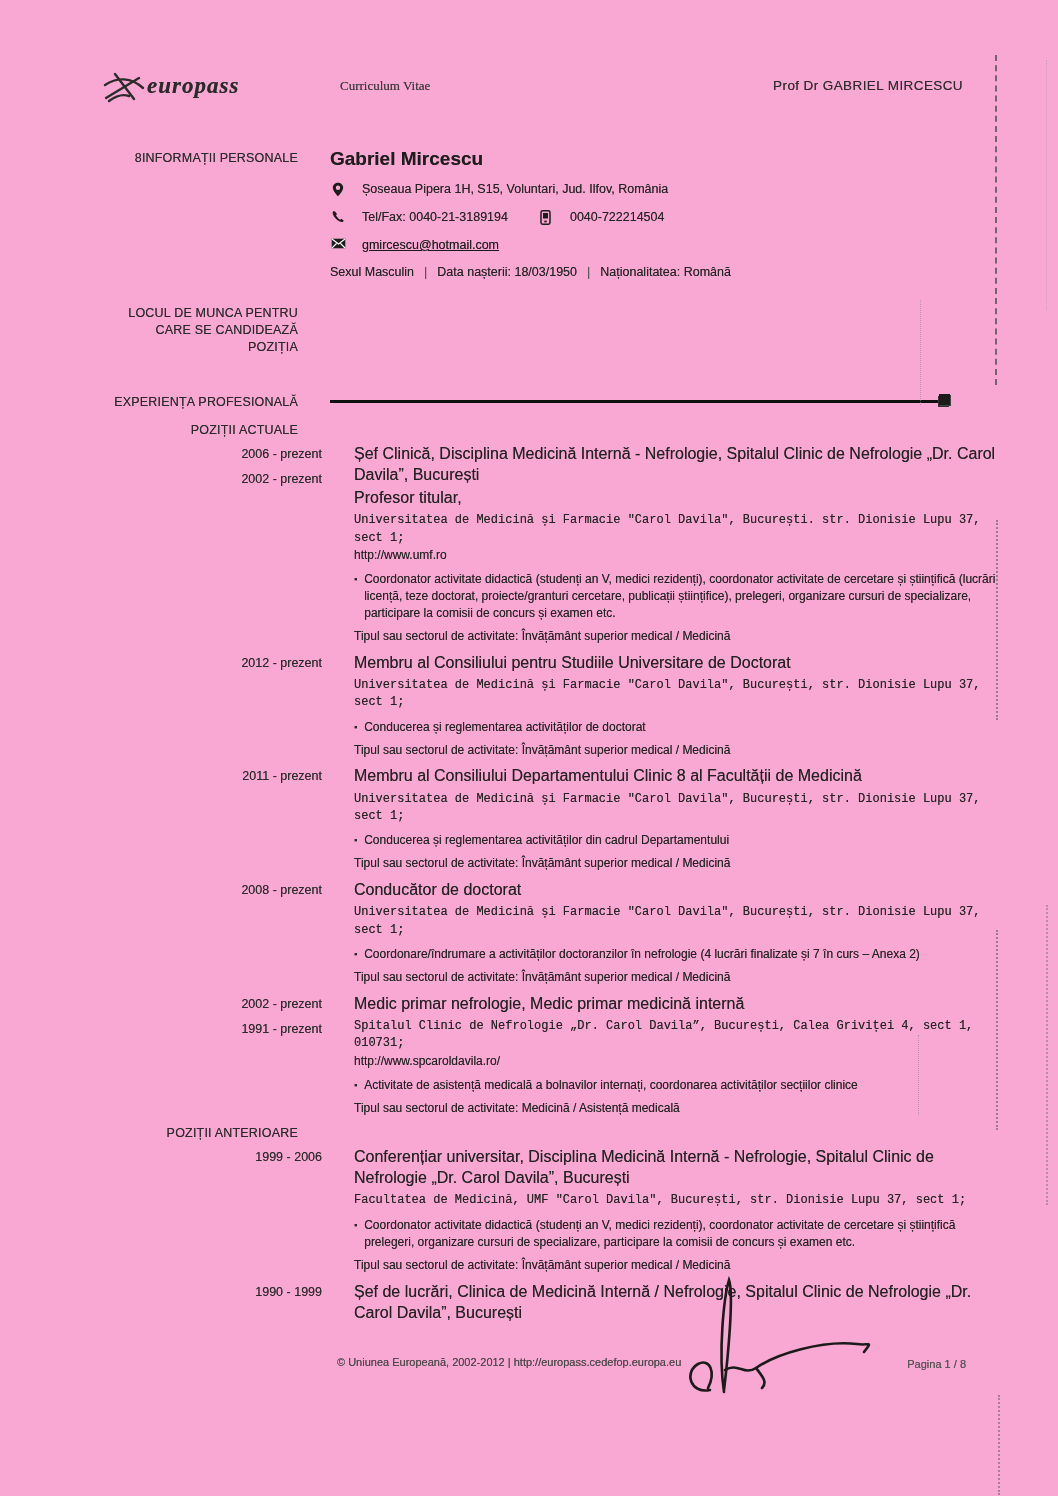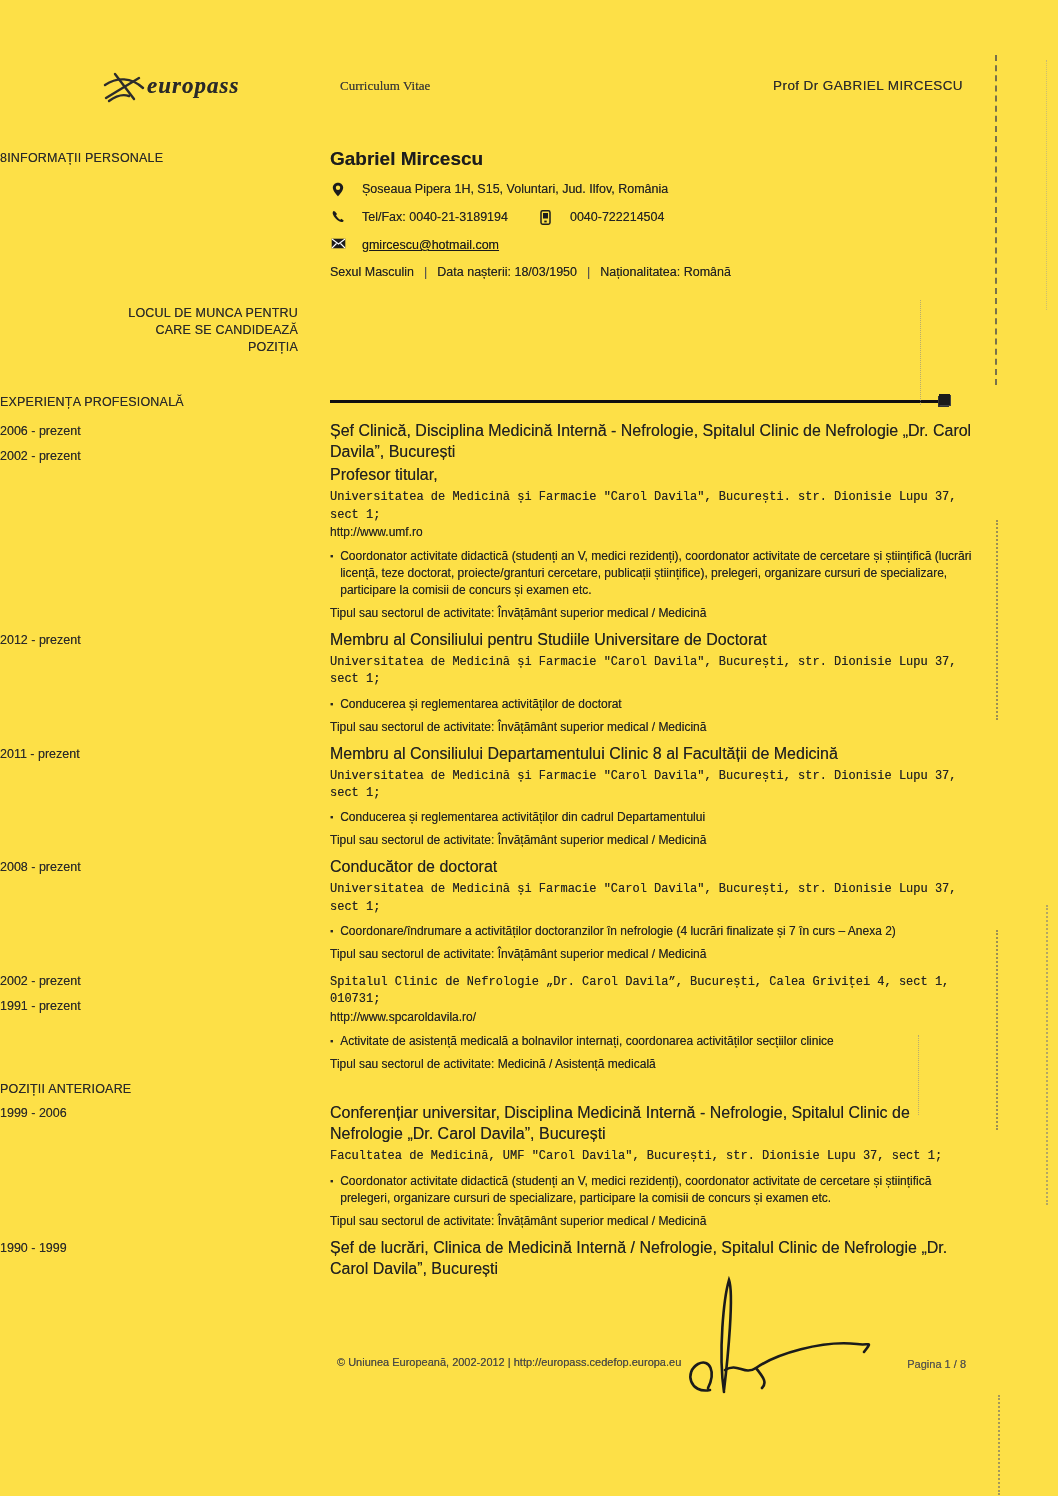--- a/index.html
+++ b/index.html
@@ -1,37 +1,37 @@
 <!DOCTYPE html>
 <html><head>
 <meta charset="utf-8">
 <style>
   html,body{margin:0;padding:0;background:#e8e8e8;}
   .page{
     position:relative; width:1058px; height:1496px; margin:0 auto;
-    background:#fde047; overflow:hidden;
+    background:#f9a8d4; overflow:hidden;
     font-family:"Liberation Sans", sans-serif;
     color:#202020;
     -webkit-font-smoothing:antialiased;
   }
   .page *{box-sizing:border-box;}
   
   .smudge{text-shadow:0 0 .45px rgba(20,20,20,.55);}
 
   
   .header{position:absolute; left:0; top:68px; width:100%; height:40px;}
   .logo{position:absolute; left:103px; top:0; display:flex; align-items:center; gap:2px;}
   .logo-text{font-family:"Liberation Serif", serif; font-style:italic; font-weight:600;
     font-size:23px; color:#2a2a2a; letter-spacing:1px;}
   .doc-type{position:absolute; left:340px; top:10px; font-size:13px; color:#3a3a3a;font-family:Liberation Serif, serif;}
   .header-owner{position:absolute; right:95px; top:10px; font-size:13.5px; color:#2c2c2c; letter-spacing:.4px;}
 
   
   .row{display:grid; grid-template-columns:298px 1fr; column-gap:32px; align-items:start;}
-  .cell-l{padding-top:2px;}
+  .cell-l{text-align:right; padding-top:2px;}
   .cell-r{max-width:648px;}
   .sec-label{font-size:12.5px; color:#2a2a2a; letter-spacing:.2px; line-height:1.35;}
   .date{font-size:12.5px; color:#2a2a2a; line-height:1.5;}
 
   
   .personal{position:absolute; left:0; top:148px; width:980px;}
   .person-name{font-size:19px; font-weight:700; color:#1d1d1d; margin-bottom:12px;}
   .contact-line{display:flex; align-items:flex-start; gap:16px; font-size:12.5px; margin-bottom:13px; color:#242424;}
   .contact-line .ic{width:16px; display:inline-flex; justify-content:center; color:#1c1c1c; flex:0 0 16px;}
   .email-link{color:#1a1a1a; text-decoration:underline;}
@@ -41,21 +41,21 @@
   
   .job-block{position:absolute; left:0; top:303px; width:298px;padding-left:40px;}
 
   
   .exp-head{position:absolute; left:0; top:392px; width:100%;}
   .exp-rule{position:relative; margin-top:8px; height:3px; background:#101010; width:608px;}
   .rule-blob{position:absolute; right:-12px; top:-6px; width:11px; height:11px; background:#1b1b1b;
     box-shadow:1px 1px 0 #444, -1px 2px 0 #333;}
   .exp-flow{position:absolute; left:0; top:420px; width:1000px;}
   .group-label-row{margin-bottom:4px;}
-  .entry{margin-bottom:7px;}
+  .entry{margin-bottom:7px;margin-left:24px;}
   .title{font-size:16px; color:#222; line-height:1.32; margin-bottom:2px;}
   .org{font-size:12px; color:#242424; line-height:1.45; margin-top:4px;font-family:Liberation Mono, monospace;}
   .url-line{font-size:12px; color:#242424; line-height:1.4;}
   .bullet-line{display:flex; gap:7px; font-size:12px; color:#242424; line-height:1.42; margin-top:7px;}
   .bullet-line .bl{flex:0 0 auto; font-size:9px; line-height:17px;}
   .type{font-size:12px; color:#242424; margin-top:6px; line-height:1.4;}
   .dates-stack div{margin-bottom:6px;}
 
   
   .footer{position:absolute; left:0; top:1356px; width:100%; font-size:11px; color:#4a4a4a;}
@@ -160,20 +160,24 @@
       <div class="cell-r">
         <div class="exp-rule">
           <span class="rule-blob"></span>
         </div>
       </div>
     </div>
   </div>
 
   <div class="exp-flow">
 
+    <div class="row group-label-row">
+      <div class="cell-l sec-label">POZIȚII ACTUALE</div>
+      <div class="cell-r"></div>
+    </div>
 
     <div class="row entry">
       <div class="cell-l date dates-stack">
         <div>2006 - prezent</div>
         <div>2002 - prezent</div>
       </div>
       <div class="cell-r">
         <div class="title">Șef Clinică, Disciplina Medicină Internă - Nefrologie, Spitalul Clinic de Nefrologie „Dr. Carol Davila”, București</div>
         <div class="title">Profesor titular,</div>
         <div class="org">Universitatea de Medicină și Farmacie "Carol Davila", București. str. Dionisie Lupu 37, sect 1;</div>
@@ -225,20 +229,21 @@
         <div class="type">Tipul sau sectorul de activitate: Învățământ superior medical / Medicină</div>
       </div>
     </div>
 
     <div class="row entry">
       <div class="cell-l date dates-stack">
         <div>2002 - prezent</div>
         <div>1991 - prezent</div>
       </div>
       <div class="cell-r">
+        <div class="title">Medic primar nefrologie, Medic primar medicină internă</div>
         <div class="org">Spitalul Clinic de Nefrologie „Dr. Carol Davila”, București, Calea Griviței 4, sect 1, 010731;</div>
         <div class="url-line">http://www.spcaroldavila.ro/</div>
         <div class="bullet-line">
           <span class="bl">▪</span>
           <span>Activitate de asistență medicală a bolnavilor internați, coordonarea activităților secțiilor clinice</span>
         </div>
         <div class="type">Tipul sau sectorul de activitate: Medicină / Asistență medicală</div>
       </div>
     </div>
 

